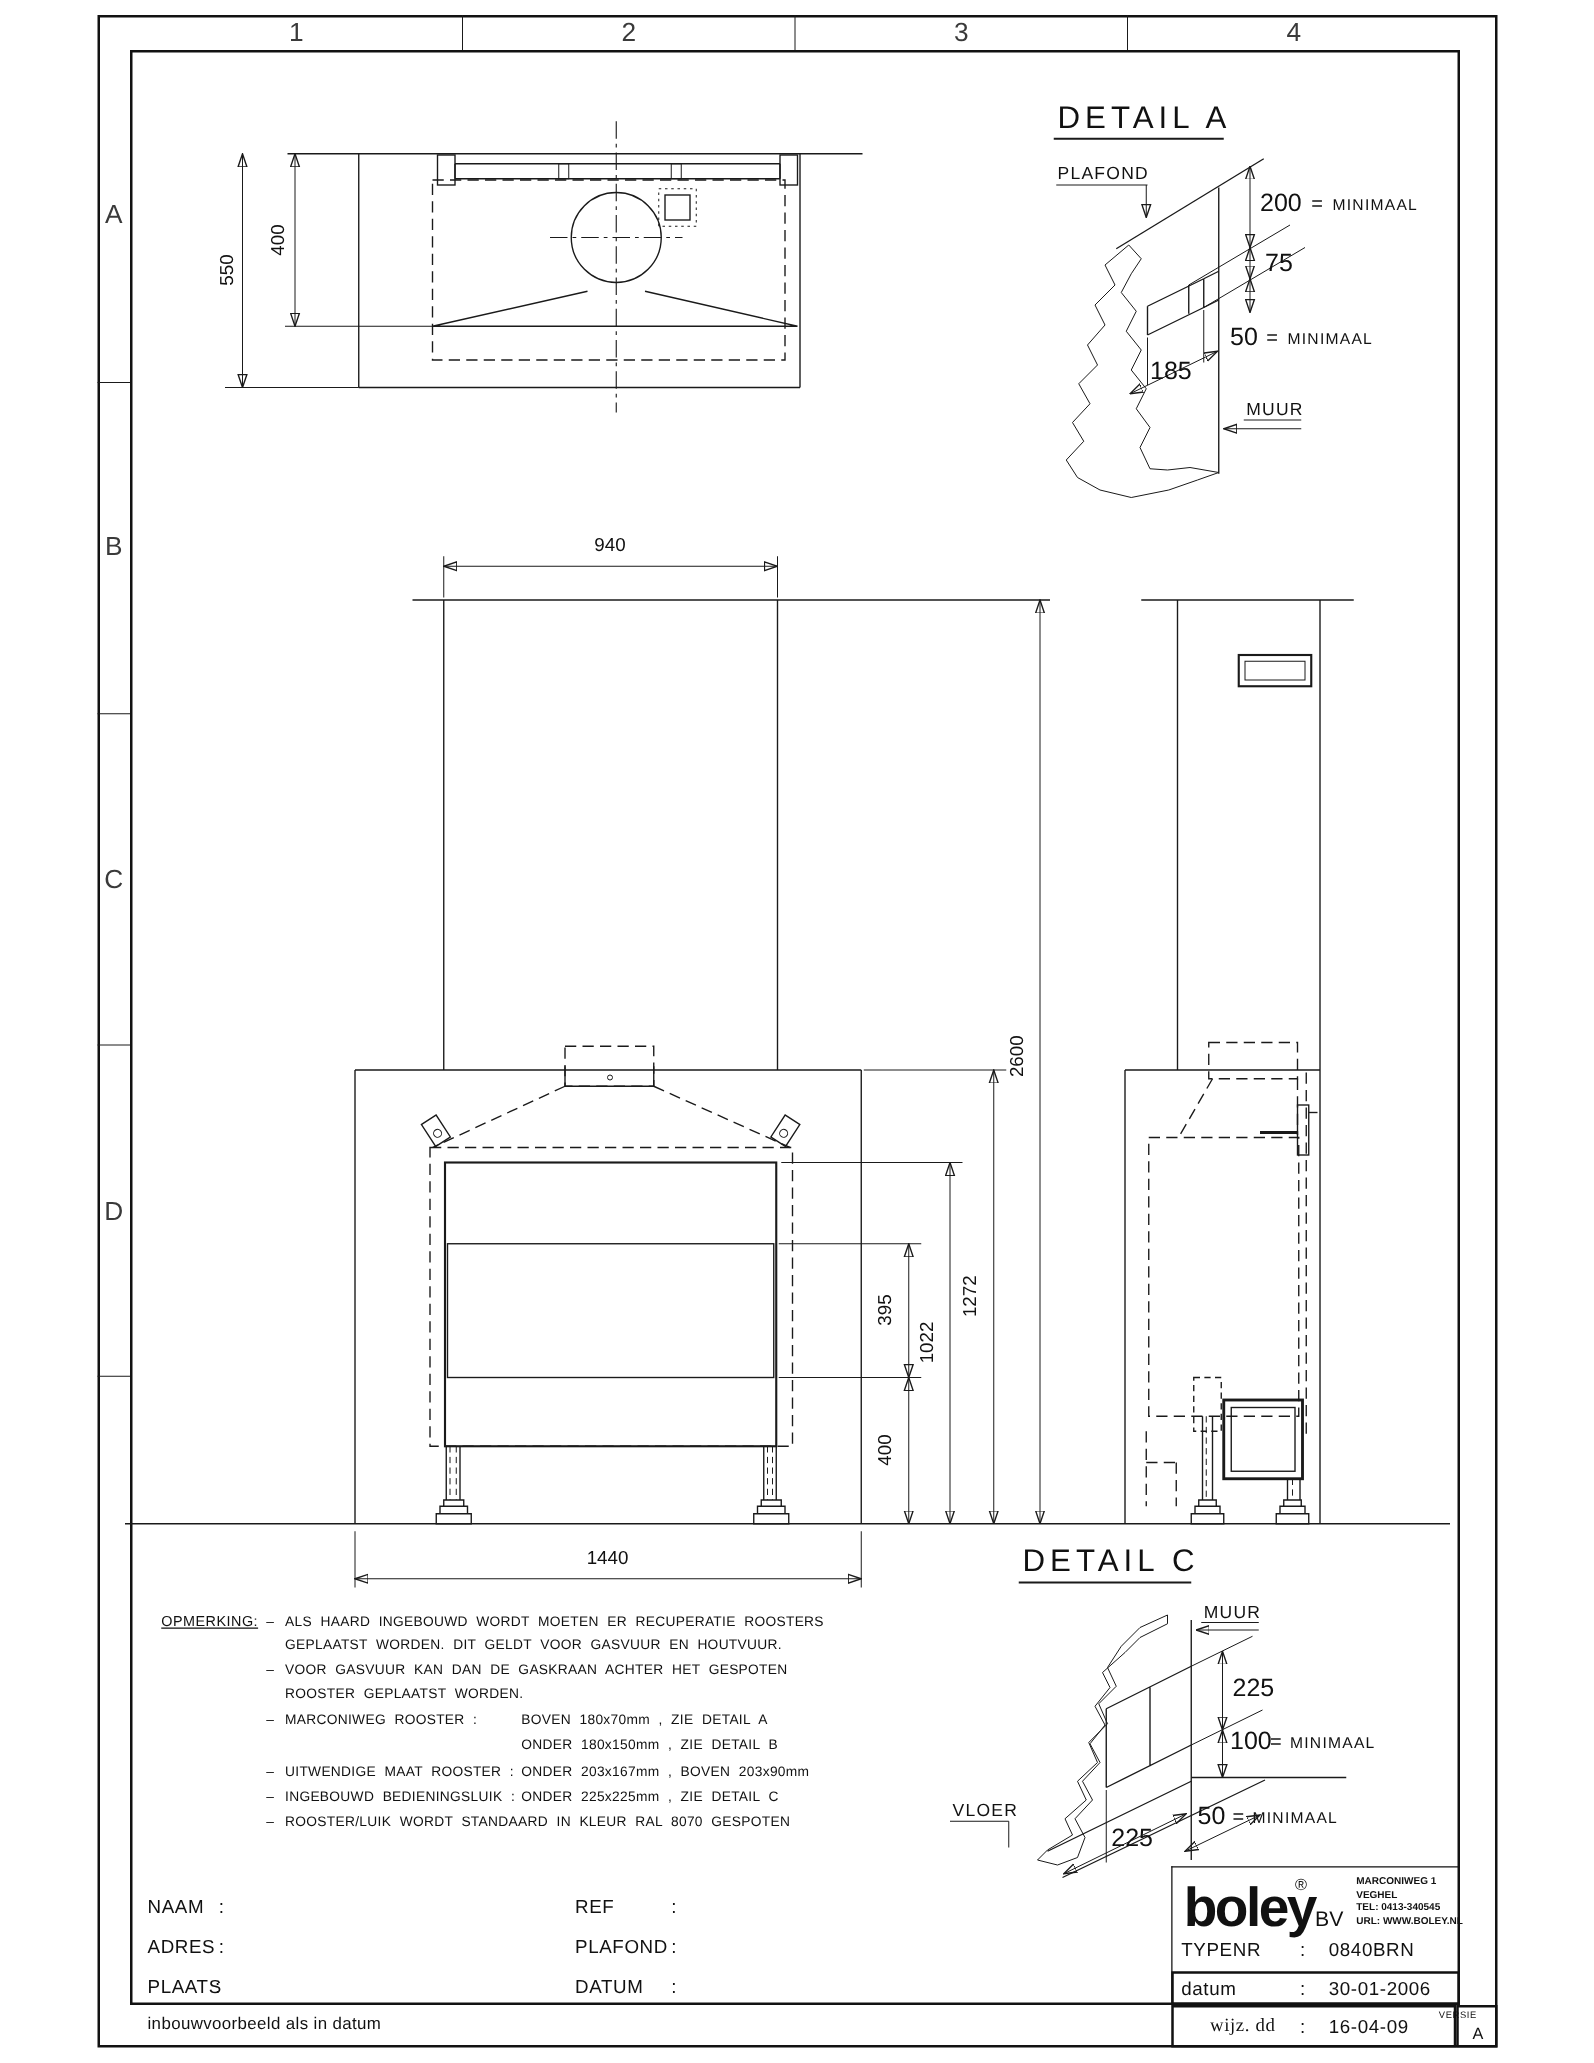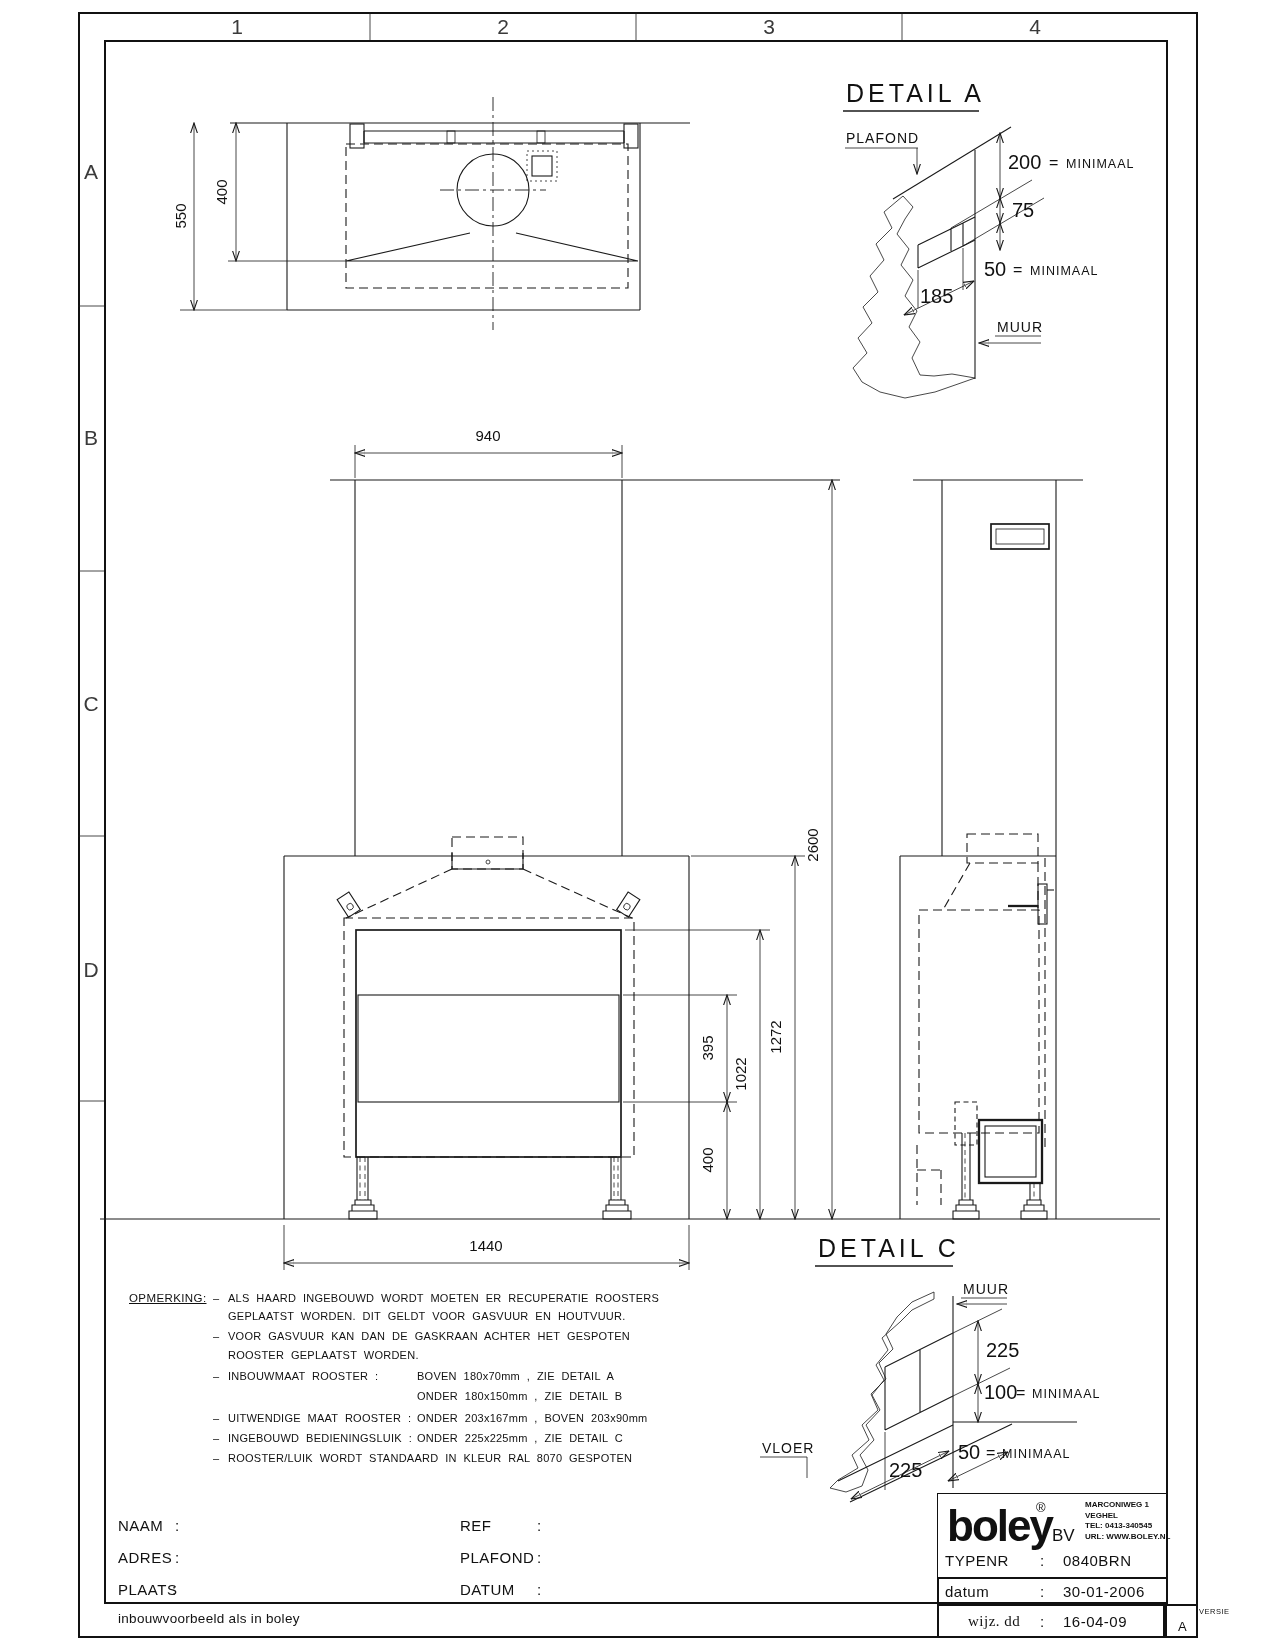--- a/index.html
+++ b/index.html
@@ -234,21 +234,21 @@
     </div>
     <div class="op" style="top:1330px;">
       <span class="d">–</span>
       <span class="t">VOOR GASVUUR KAN DAN DE GASKRAAN ACHTER HET GESPOTEN</span>
     </div>
     <div class="op" style="top:1349px;">
       <span class="t">ROOSTER GEPLAATST WORDEN.</span>
     </div>
     <div class="op" style="top:1370px;">
       <span class="d">–</span>
-      <span class="t">INBOUWMAAT ROOSTER :</span>
+      <span class="t">MARCONIWEG ROOSTER :</span>
       <span class="t2">BOVEN 180x70mm , ZIE DETAIL A</span>
     </div>
     <div class="op" style="top:1390px;">
       <span class="t2">ONDER 180x150mm , ZIE DETAIL B</span>
     </div>
     <div class="op" style="top:1412px;">
       <span class="d">–</span>
       <span class="t">UITWENDIGE MAAT ROOSTER :</span>
       <span class="t2">ONDER 203x167mm , BOVEN 203x90mm</span>
     </div>
@@ -296,18 +296,18 @@
     <span class="tb" style="left:945px;top:1583px;">datum</span>
     <span class="tb" style="left:1040px;top:1583px;">:</span>
     <span class="tb" style="left:1063px;top:1583px;">30-01-2006</span>
 
     <div class="bx" style="left:937px;top:1604px;width:228px;height:34px;"></div>
     <span class="tb" style="left:968px;top:1613px;font-family:Liberation Serif, serif;">wijz. dd</span>
     <span class="tb" style="left:1040px;top:1613px;">:</span>
     <span class="tb" style="left:1063px;top:1613px;">16-04-09</span>
 
     <div class="bx" style="left:1165px;top:1604px;width:33px;height:34px;"></div>
-    <span class="tb small7" style="left:1199px;top:1607px;">VERSIE</span>
+    <span class="tb small7" style="left:1151px;top:1607px;">VERSIE</span>
     <span class="tb ver" style="left:1178px;top:1619px;">A</span>
   </div>
 
-  <div class="footer-note">inbouwvoorbeeld als in boley</div>
+  <div class="footer-note">inbouwvoorbeeld als in datum</div>
 </div>
 
 </body></html>

